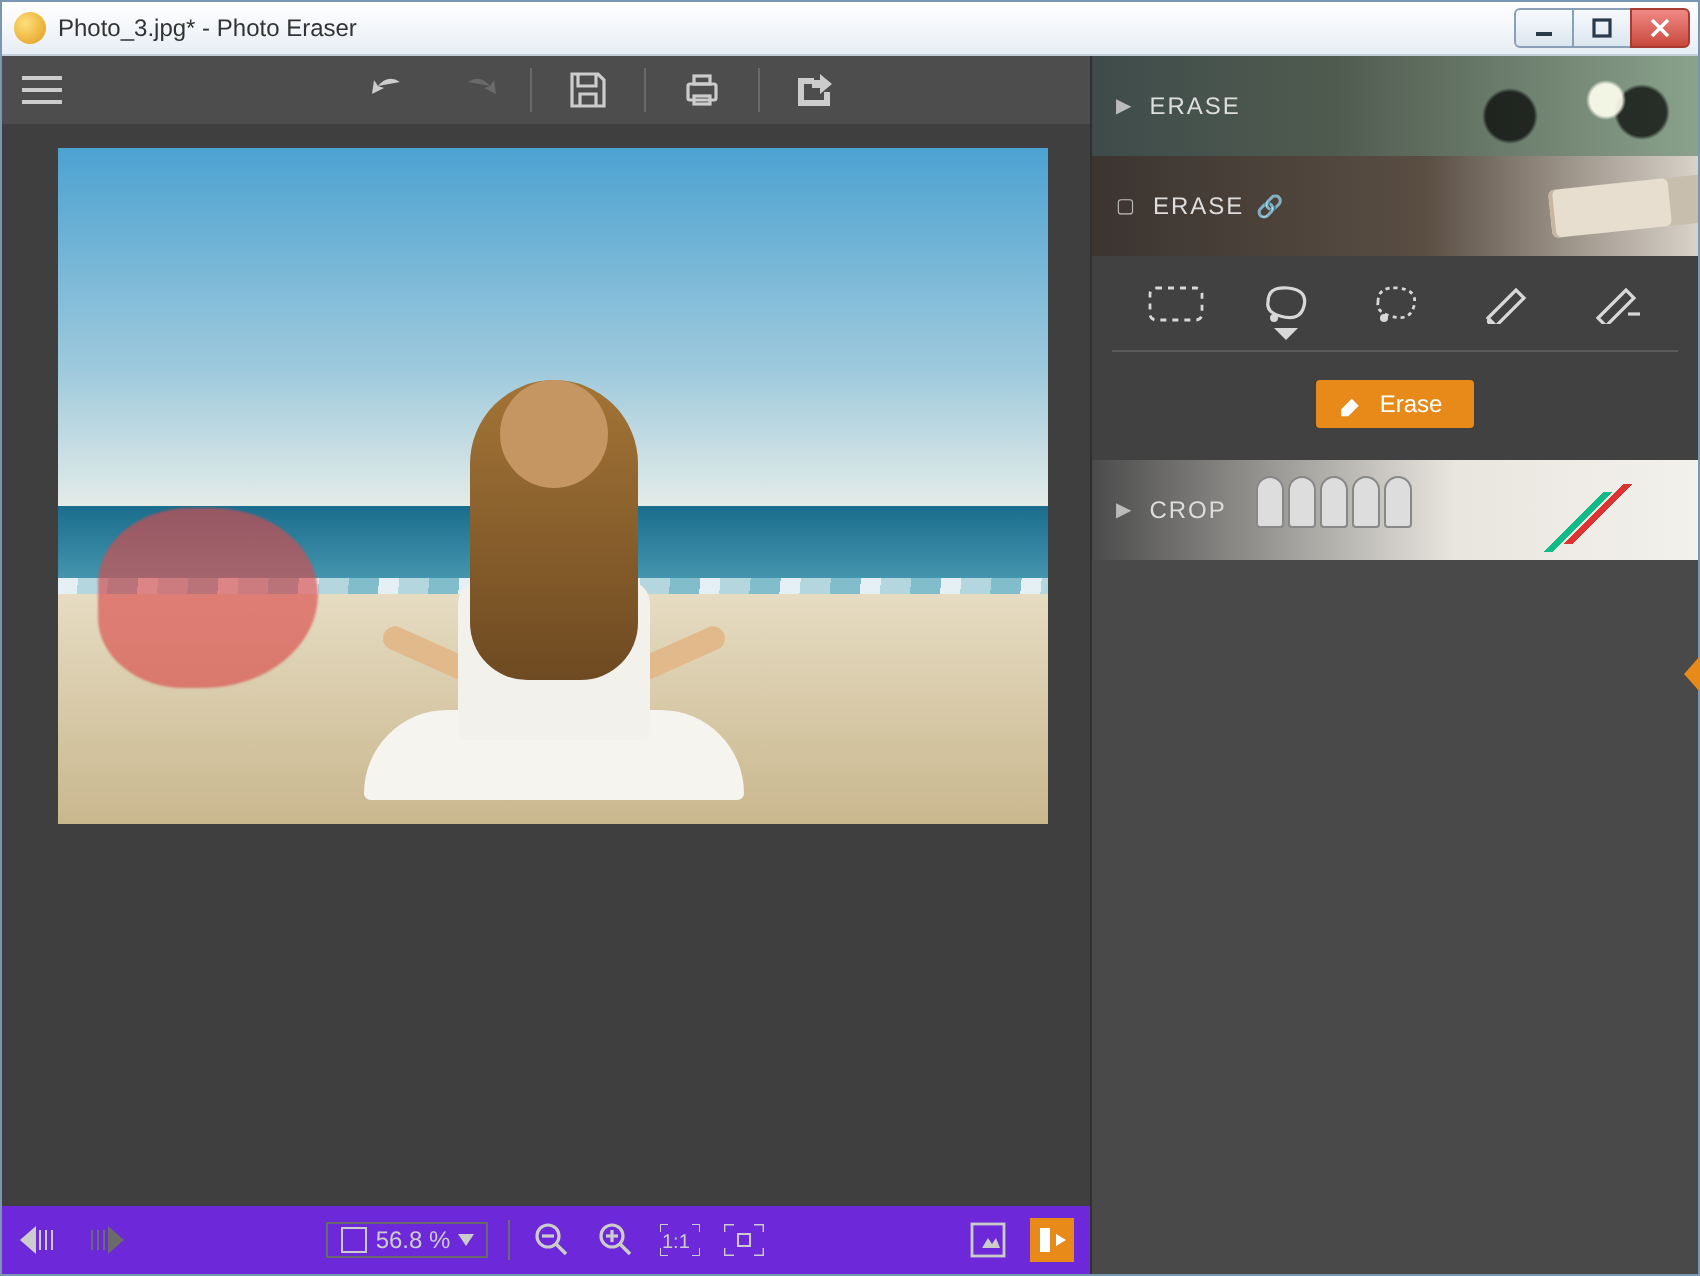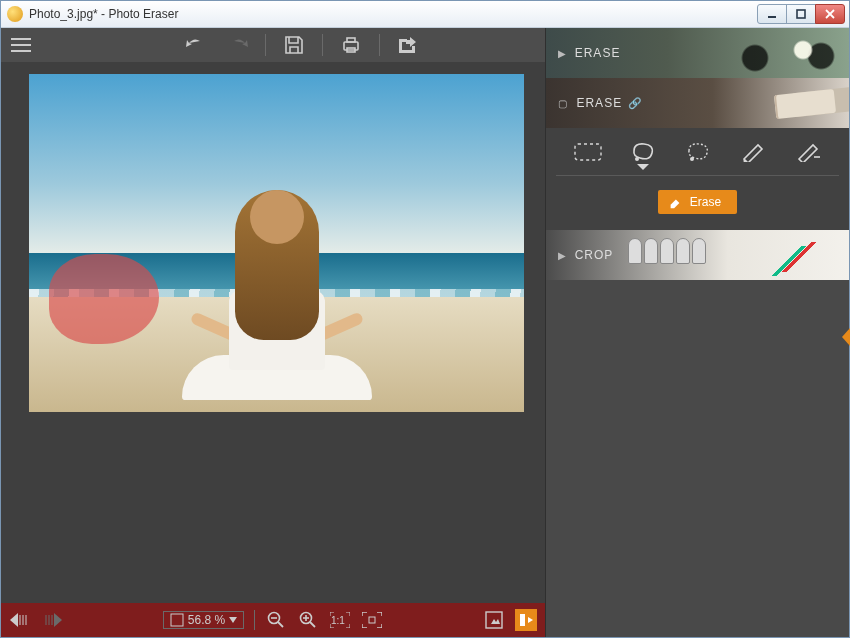--- a/index.html
+++ b/index.html
@@ -35,21 +35,21 @@
   background: repeating-linear-gradient(95deg, #ffffff 0 10px, #c7e1e7 10px 25px, #8bc3cf 25px 40px); opacity: .85; }
 .mask { position: absolute; top: 180px; left: 20px; width: 110px; height: 90px; background: rgba(217,75,75,0.65); border-radius: 48% 55% 60% 45%; filter: blur(0.6px); }
 .person { position: absolute; bottom: 12px; left: 50%; transform: translateX(-50%); width: 180px; height: 230px; }
 .hair { position:absolute; top:20px; left:50%; transform:translateX(-50%); width:84px; height:150px; background:linear-gradient(#a37436,#6e4a22); border-radius: 44px 44px 30px 30px; }
 .head { position:absolute; top:20px; left:50%; transform:translateX(-50%); width:54px; height:54px; border-radius:50%; background:#c69662; }
 .torso { position:absolute; top:120px; left:50%; transform:translateX(-50%); width:96px; height:80px; background:#f3f1ec; border-radius: 12px 12px 4px 4px; }
 .arm-l { position:absolute; top:155px; left:2px; width:70px; height:12px; background:#e2b98a; transform:rotate(24deg); border-radius:6px; }
 .arm-r { position:absolute; top:155px; right:2px; width:70px; height:12px; background:#e2b98a; transform:rotate(-24deg); border-radius:6px; }
 .skirt { position:absolute; bottom:0; left:50%; transform:translateX(-50%); width:190px; height:45px; border-radius:100px 100px 8px 8px; background:#f6f4ef; }
 
-.statusbar { height: 34px; background: #7f1d1d; display: flex; align-items: center; color: #ccc; font-size: 12px; padding: 0 8px; gap: 10px; }
+.statusbar { height: 34px; background: #6d28d9; display: flex; align-items: center; color: #ccc; font-size: 12px; padding: 0 8px; gap: 10px; }
 .statusbar .grow { flex: 1; }
 .status-ic { width: 22px; height: 22px; display: flex; align-items: center; justify-content: center; color: #ccc; }
 .status-ic.disabled { color: #6a6a6a; }
 .zoom-box { display: flex; align-items: center; gap: 4px; border: 1px solid #6a6a6a; padding: 1px 6px; }
 .sq-orange { width: 22px; height: 22px; background: #e78a1a; display:flex; align-items:center; justify-content:center; }
 
 
 .right { width: 304px; background: #494949; display: flex; flex-direction: column; border-left: 1px solid #2f2f2f; position: relative; }
 .accordion-header { height: 50px; display: flex; align-items: center; padding: 0 12px; color: #ddd; font-size: 12px; letter-spacing: 1px; position: relative; overflow:hidden; cursor:pointer; }
 .accordion-header .chev { margin-right: 8px; font-size: 10px; color:#bbb; }

